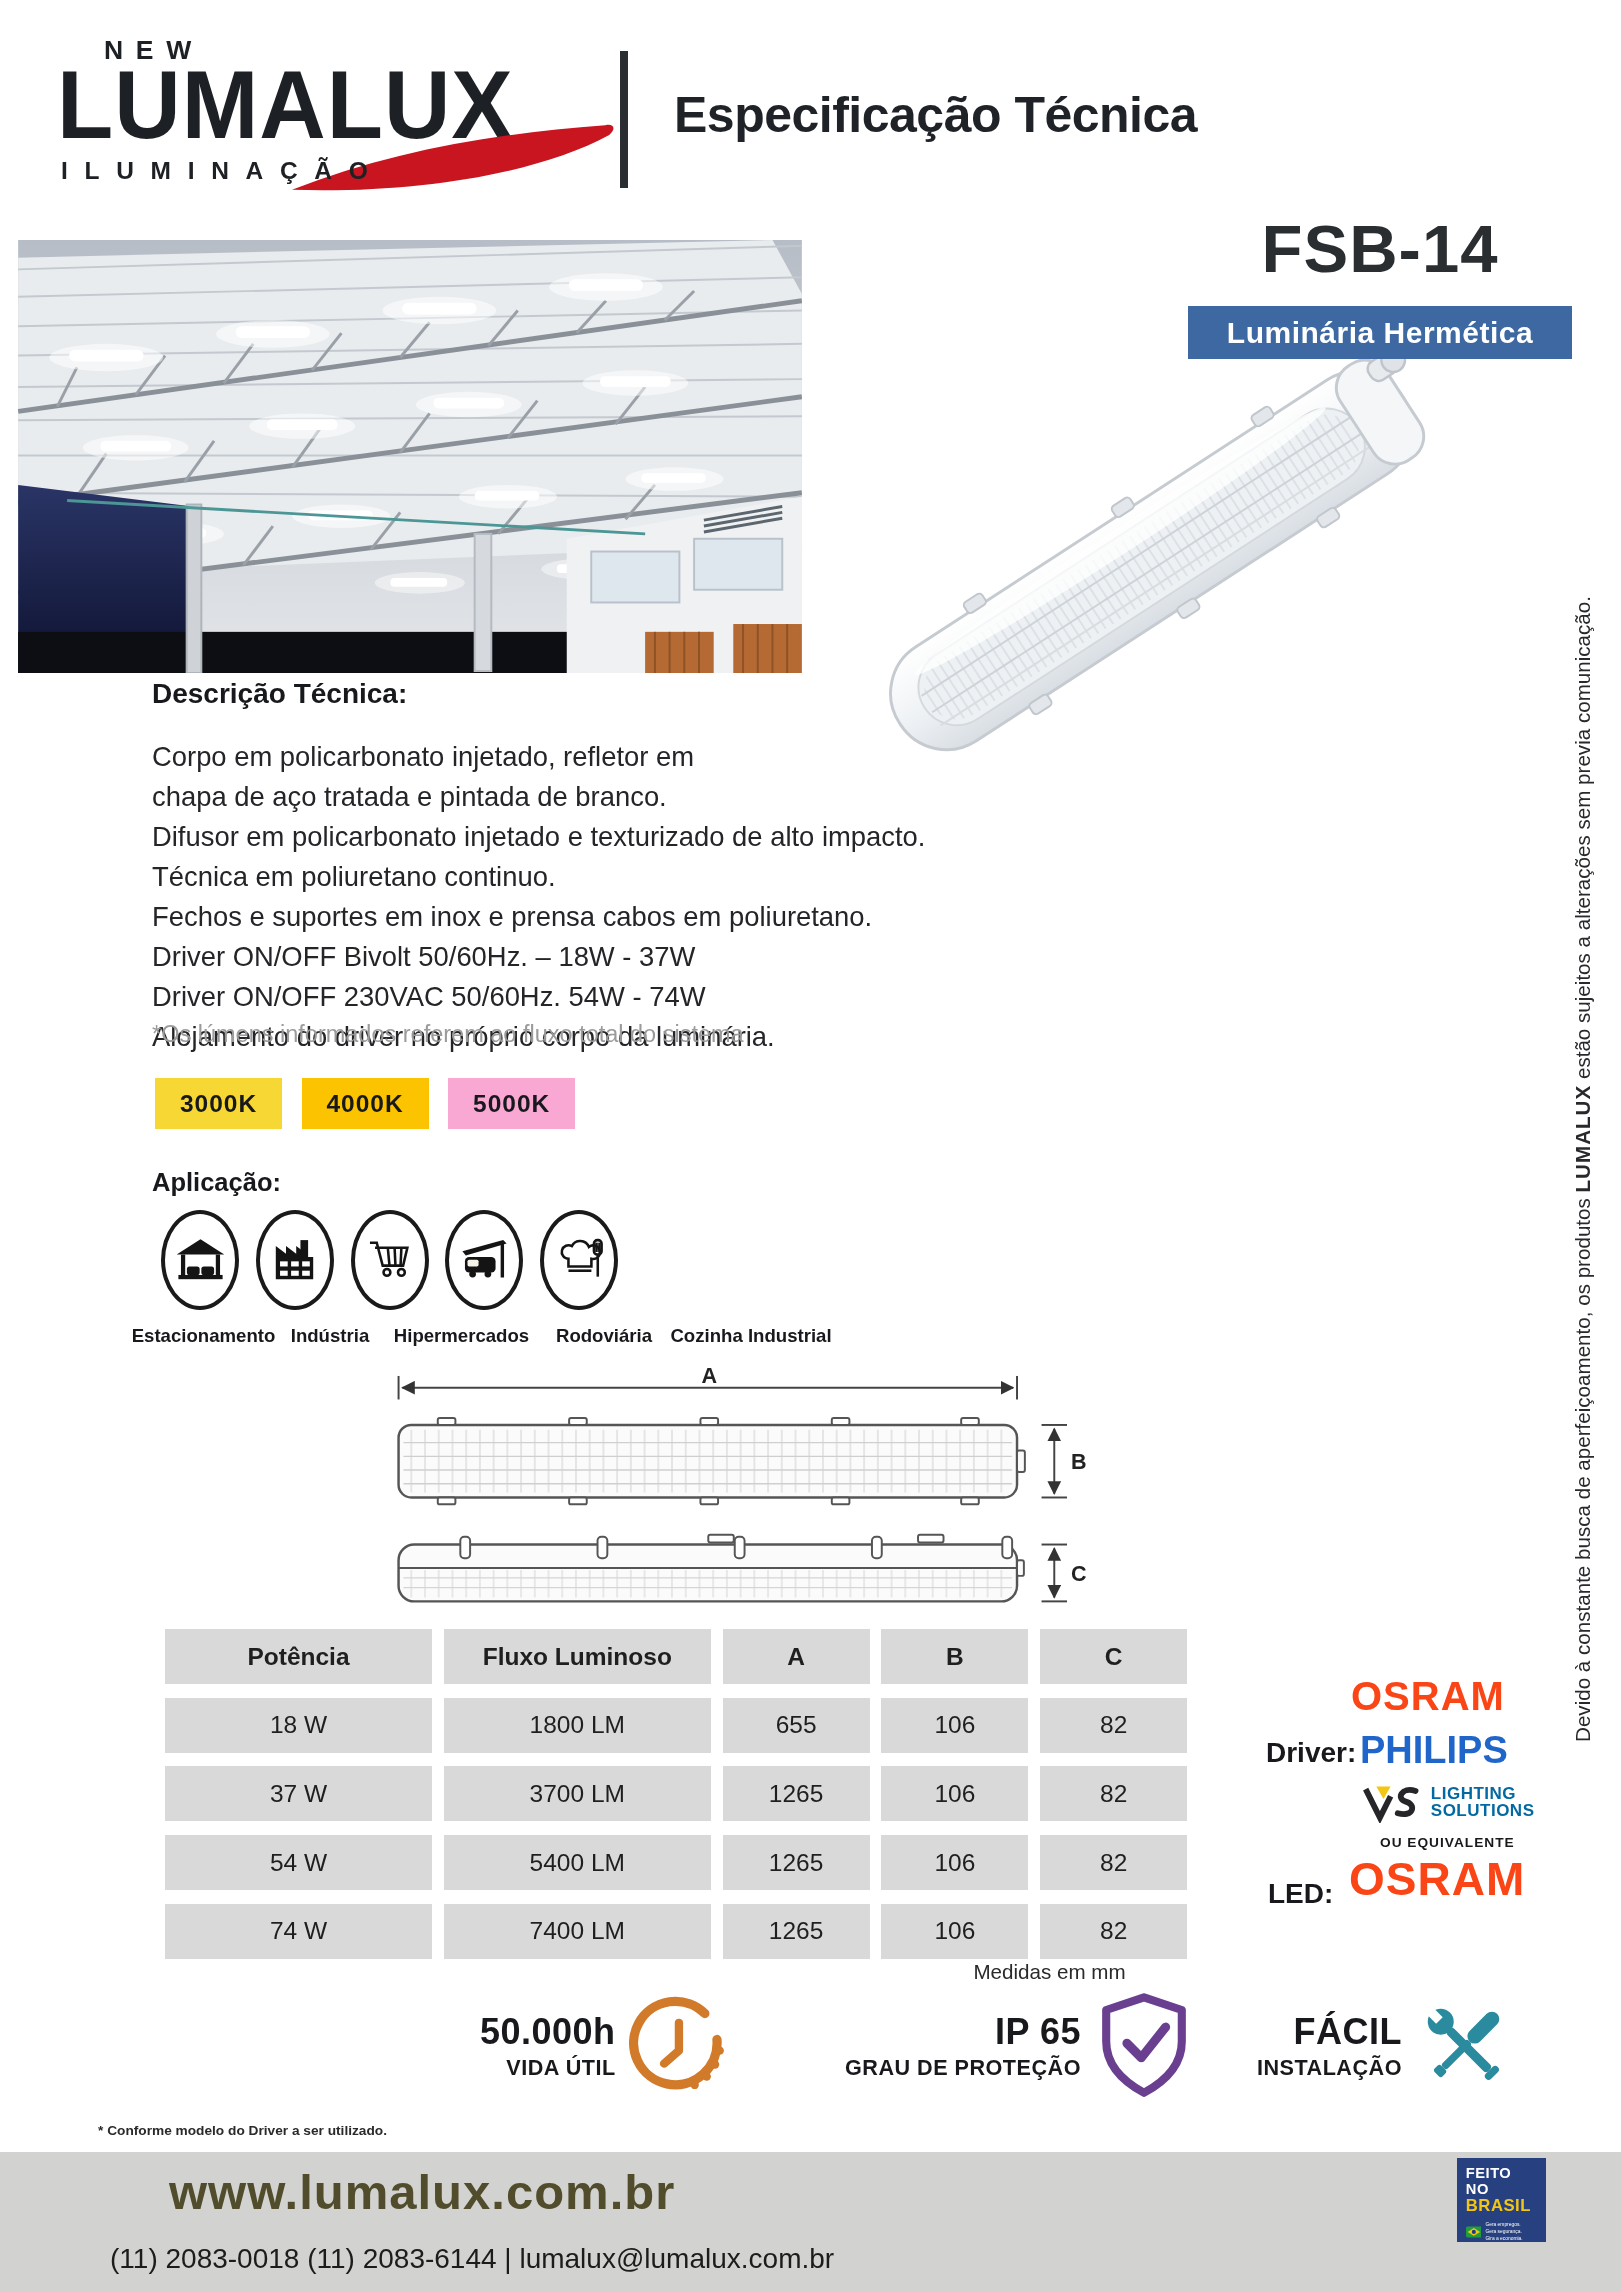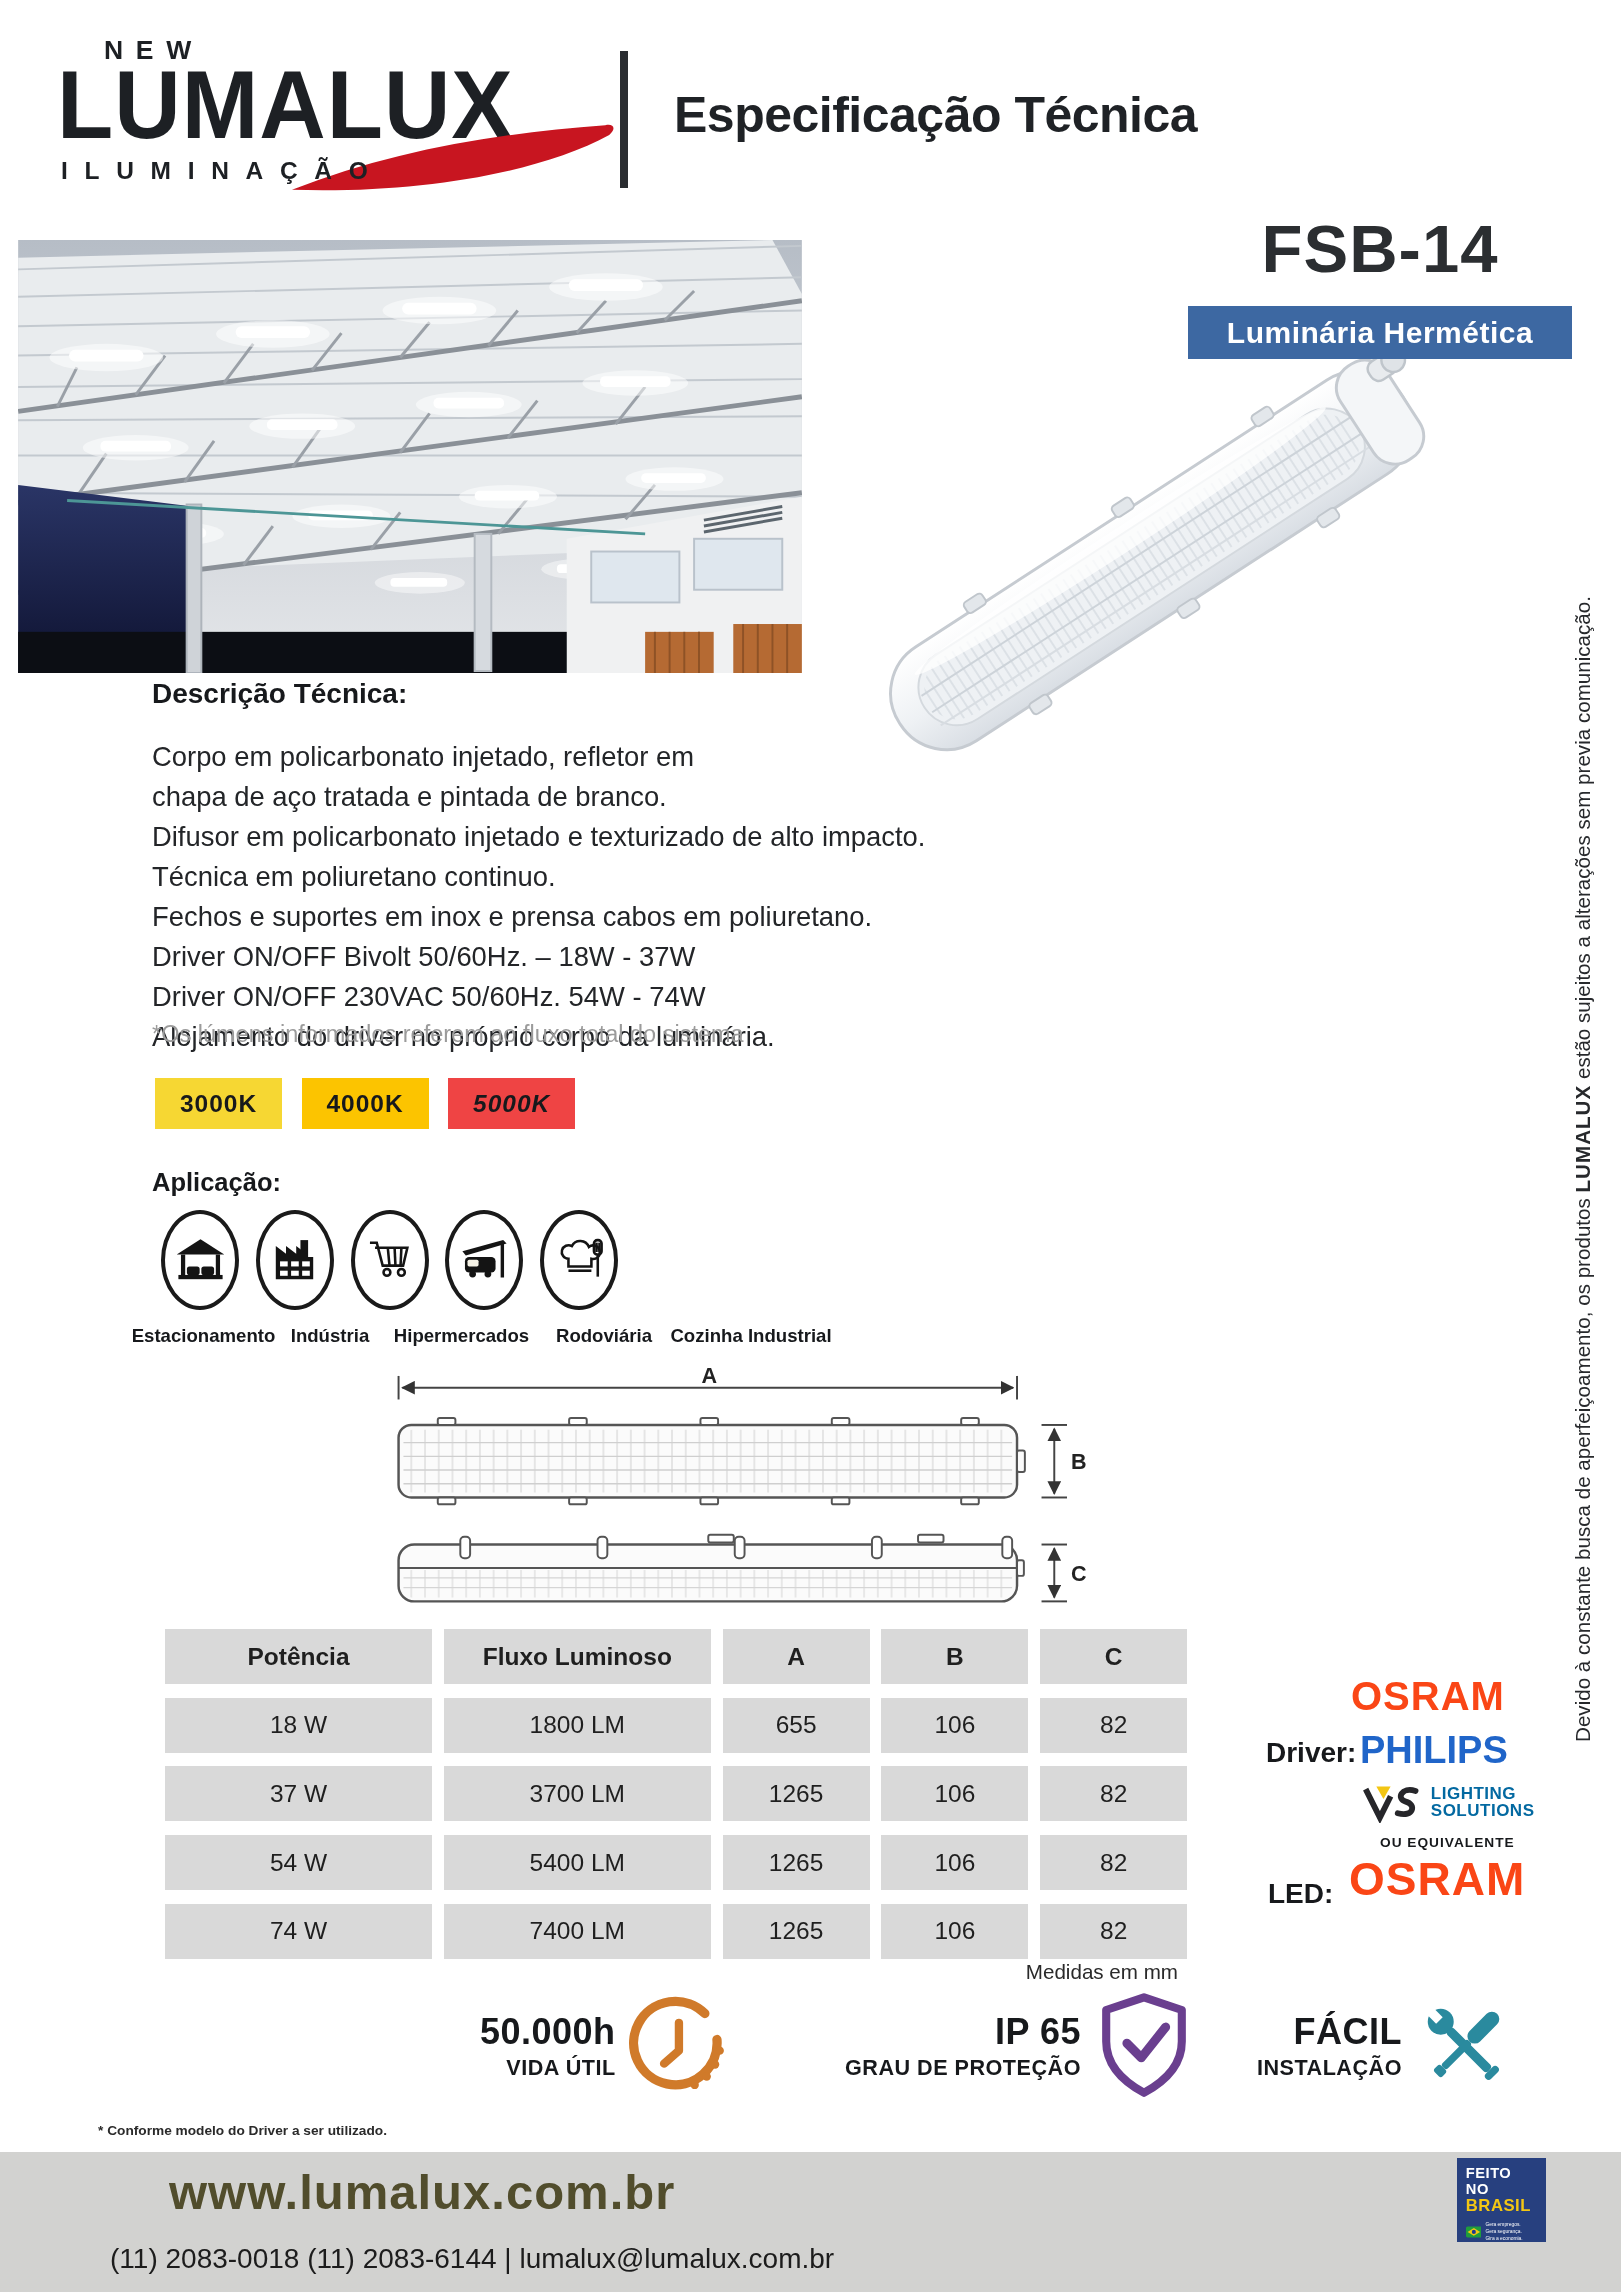--- a/index.html
+++ b/index.html
@@ -57,21 +57,21 @@
   
   .drawing { left:377px; top:1368px; width:740px; height:257px; }
   .drawing text { font-family:"Liberation Sans",sans-serif; font-size:22px; font-weight:700; fill:#222; }
 
   
   .spec-table { left:165px; top:1629px; display:grid;
     grid-template-columns:267px 267px 147px 147px 147px; grid-auto-rows:55px; gap:13.7px 11.8px; }
   .cell { background:#d9d9d9; display:flex; align-items:center; justify-content:center;
     font-size:24.5px; color:#1f1f1f; }
   .cell.hd { font-weight:700; }
-  .table-note { left:921px; top:1960px; width:257px; text-align:right; font-size:20.6px; color:#2a2a2a; }
+  .table-note { left:921px; top:1960px; width:257px; text-align:center; font-size:20.6px; color:#2a2a2a; }
 
   
   .osram { color:#fa4616; font-weight:800; letter-spacing:1px; }
   .brand-osram1 { left:1351px; top:1674px; font-size:40px; }
   .brand-driver-label { left:1266px; top:1737px; font-size:28px; font-weight:800; color:#17191c; }
   .brand-philips { left:1360px; top:1729px; font-size:38px; font-weight:800; color:#2065c9; letter-spacing:0px; }
   .brand-vs { left:1360px; top:1782px; display:flex; align-items:center; gap:7.8px; }
   .brand-vs svg { width:63px; height:41px; }
   .vs-text { font-size:17px; font-weight:700; color:#0369a1; line-height:16.7px; letter-spacing:0.5px; }
   .brand-equiv { left:1380px; top:1835px; font-size:13.7px; font-weight:800; letter-spacing:1px; color:#17191c; }
@@ -285,21 +285,21 @@
     <div>Fechos e suportes em inox e prensa cabos em poliuretano.</div>
     <div>Driver ON/OFF Bivolt 50/60Hz. – 18W - 37W</div>
     <div>Driver ON/OFF 230VAC 50/60Hz. 54W - 74W</div>
     <div>Alojamento do driver no próprio corpo da luminária.</div>
   </div>
   <div class="abs desc-note">*Os lúmens informados referem ao fluxo total do sistema</div>
 
   <div class="abs cct-row">
     <div class="cct-badge" style="background: rgb(246, 215, 51);">3000K</div>
     <div class="cct-badge" style="background: rgb(252, 196, 0);">4000K</div>
-    <div class="cct-badge" style="background: #ef4444; font-style: italic;">5000K</div>
+    <div class="cct-badge" style="background: #f9a8d4;">5000K</div>
   </div>
 
   <div class="abs app-heading">Aplicação:</div>
   <div class="abs app-row">
     <div class="app-item">
       <div class="app-circle">
         <svg viewBox="0 0 60 60">
           <polygon points="30,5 2,23 58,23" fill="#141414"></polygon>
           <rect x="7" y="23" width="5" height="27" fill="#141414"></rect>
           <rect x="48" y="23" width="5" height="27" fill="#141414"></rect>

